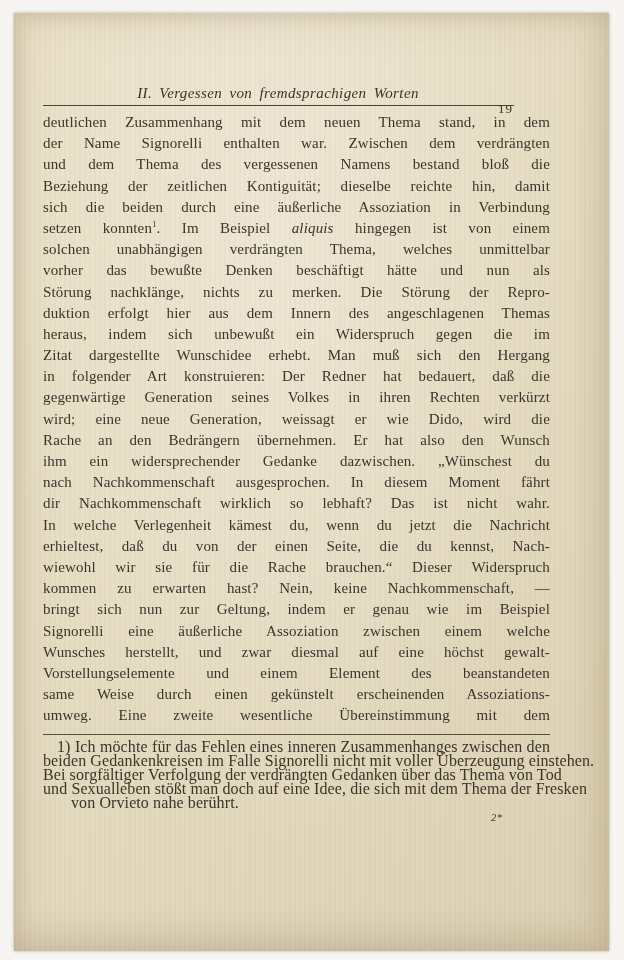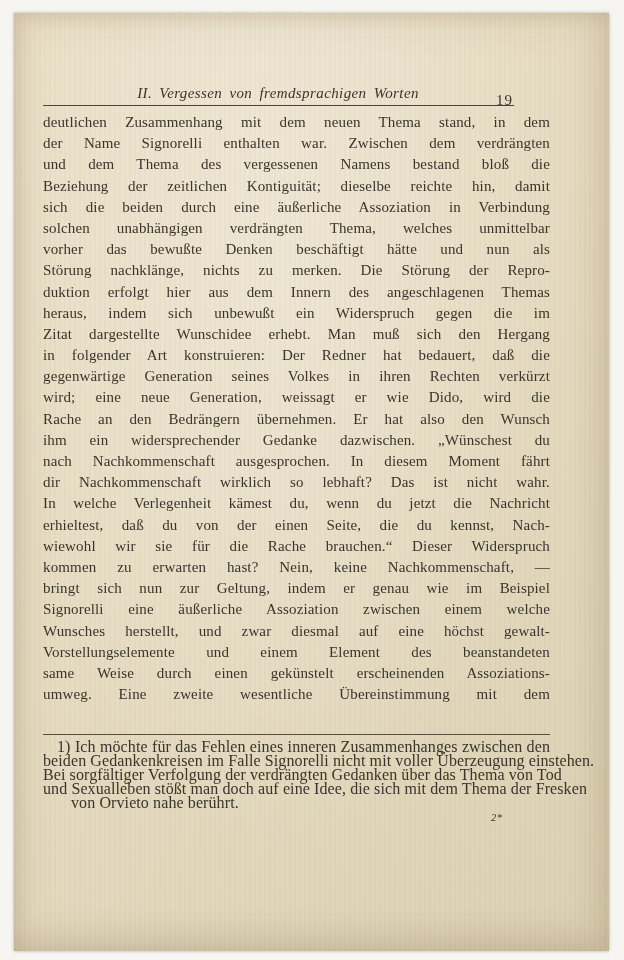--- a/index.html
+++ b/index.html
@@ -26,21 +26,21 @@
   
   .running-header{
     position:absolute;left:29px;top:72px;width:470px;height:22px;
   }
   .header-title{
     position:absolute;left:0;right:0;top:0;text-align:center;
     font-style:italic;font-size:15px;letter-spacing:.4px;word-spacing:3px;
     white-space:nowrap;
   }
   .header-pagenum{
-    position:absolute;right:0;top:7px;font-size:15px;letter-spacing:1px;
+    position:absolute;right:0;top:16px;font-size:13px;letter-spacing:1px;
   }
   .header-rule{
     position:absolute;left:29px;top:92px;width:471px;height:0;
     border-top:1.6px solid var(--rule,#4a4335);
   }
   
   .body-text{
     position:absolute;left:29px;top:99px;width:507px;
     font-size:15px;letter-spacing:.15px;
   }
@@ -84,20 +84,21 @@
       <div class="header-pagenum">19</div>
     </div>
     <div class="header-rule"></div>
 
     <div class="body-text">
       <div class="bline">deutlichen Zusammenhang mit dem neuen Thema stand, in dem</div>
       <div class="bline">der Name Signorelli enthalten war. Zwischen dem verdrängten</div>
       <div class="bline">und dem Thema des vergessenen Namens bestand bloß die</div>
       <div class="bline">Beziehung der zeitlichen Kontiguität; dieselbe reichte hin, damit</div>
       <div class="bline">sich die beiden durch eine äußerliche Assoziation in Verbindung</div>
+      <div class="bline"><span>setzen konnten</span><sup class="fn-ref">1</sup><span>. Im Beispiel </span><i>aliquis</i><span> hingegen ist von einem</span></div>
       <div class="bline">solchen unabhängigen verdrängten Thema, welches unmittelbar</div>
       <div class="bline">vorher das bewußte Denken beschäftigt hätte und nun als</div>
       <div class="bline">Störung nachklänge, nichts zu merken. Die Störung der Repro-</div>
       <div class="bline">duktion erfolgt hier aus dem Innern des angeschlagenen Themas</div>
       <div class="bline">heraus, indem sich unbewußt ein Widerspruch gegen die im</div>
       <div class="bline">Zitat dargestellte Wunschidee erhebt. Man muß sich den Hergang</div>
       <div class="bline">in folgender Art konstruieren: Der Redner hat bedauert, daß die</div>
       <div class="bline">gegenwärtige Generation seines Volkes in ihren Rechten verkürzt</div>
       <div class="bline">wird; eine neue Generation, weissagt er wie Dido, wird die</div>
       <div class="bline">Rache an den Bedrängern übernehmen. Er hat also den Wunsch</div>

